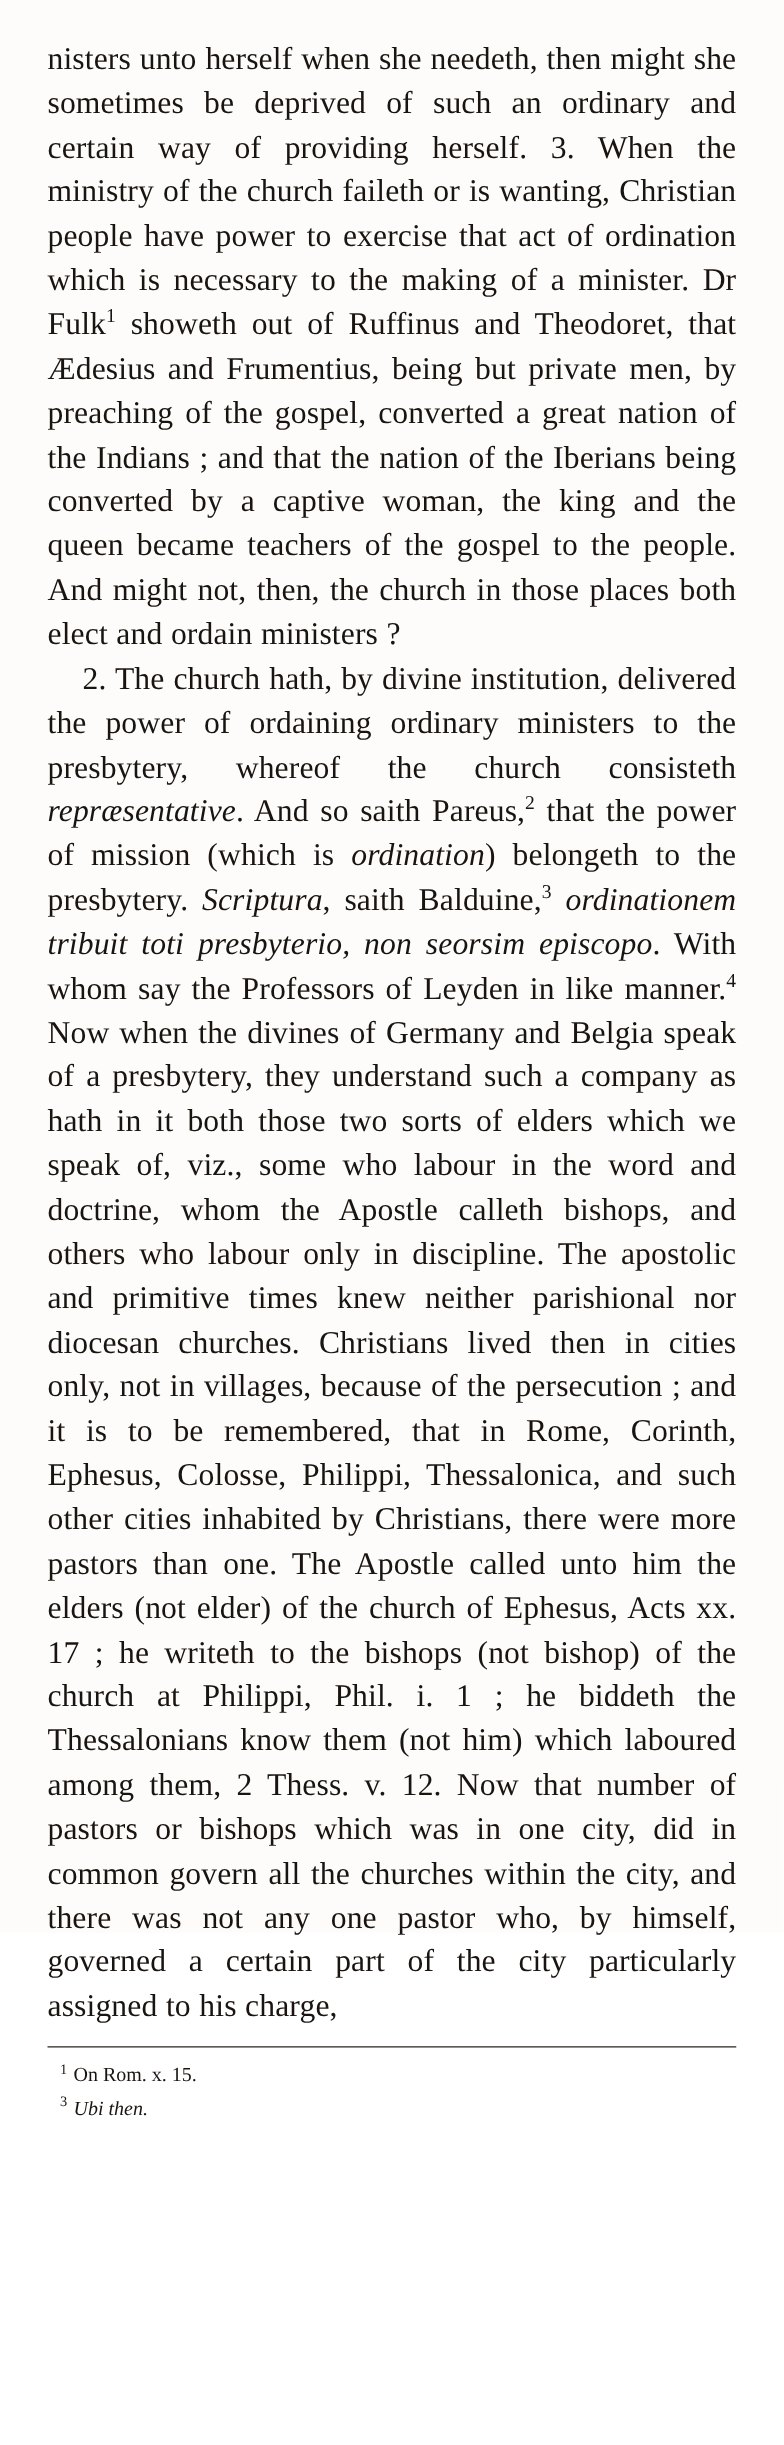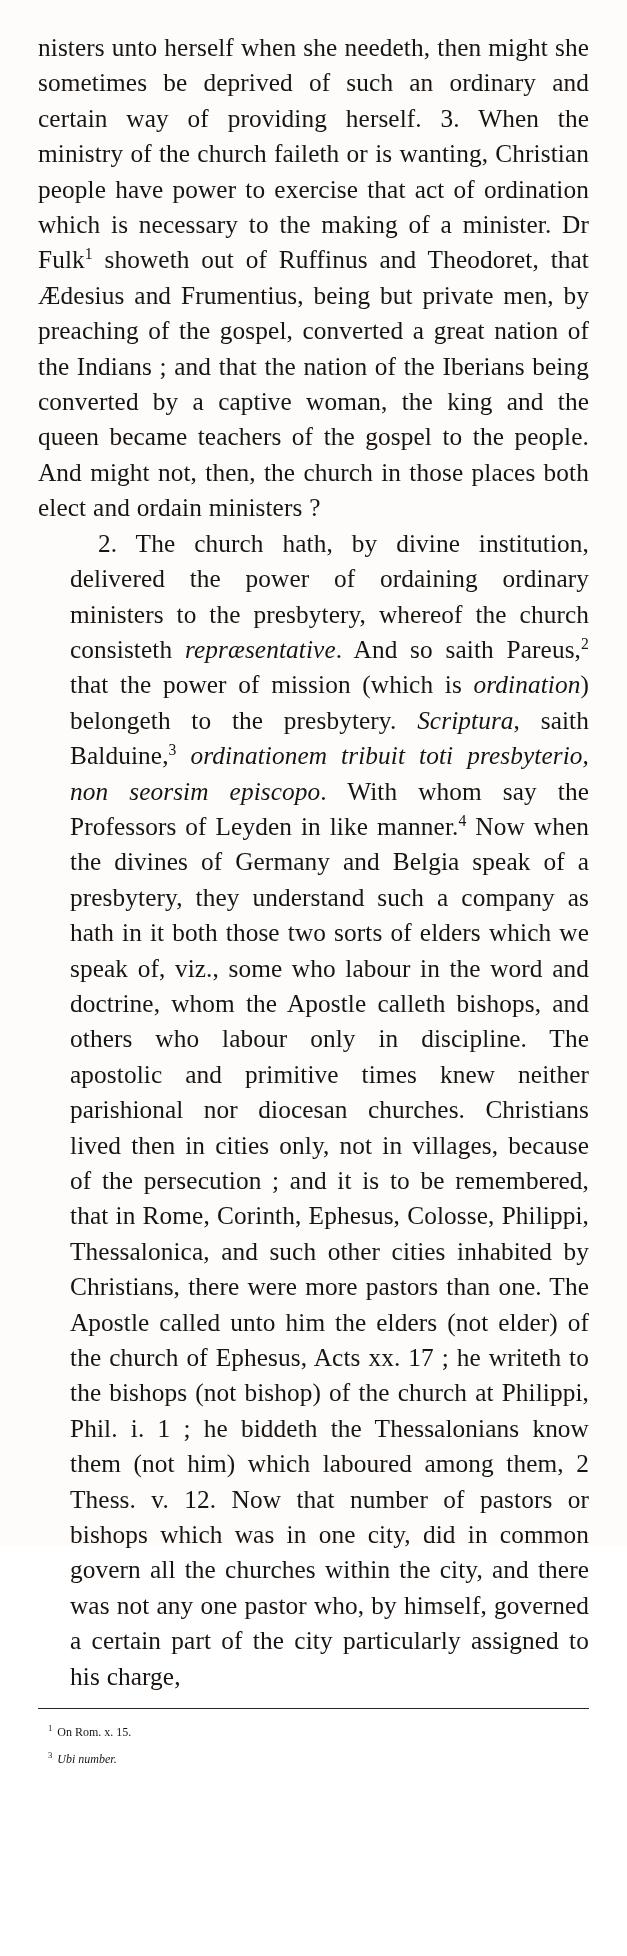--- a/index.html
+++ b/index.html
@@ -31,37 +31,36 @@
     hyphens: manual;
     letter-spacing: 0.1px;
     word-spacing: 0.4px;
   }
   .body-text p {
     margin: 0;
     text-indent: 0;
   }
   .body-text p.indented {
     text-indent: 28px;
-    margin-left: 32px;
   }
   .it { font-style: italic; }
   sup {
     font-size: 0.62em;
     vertical-align: super;
     line-height: 0;
   }
   .footnote-rule {
     border: none;
     border-top: 1.6px solid #2a2420;
     margin: 14px 0 0 0;
     width: 100%;
   }
   .footnotes {
     margin-top: 10px;
-    font-size: 12px;
+    font-size: 16px;
     line-height: 26.5px;
     font-family: "Liberation Serif", serif;
   }
   .footnote {
     margin: 0;
     padding-left: 26px;
     text-indent: -16px;
     white-space: nowrap;
   }
   .footnote .fn-mark {
@@ -79,16 +78,16 @@
 
   <div class="body-text">
     <p class="para-continued">nisters unto herself when she needeth, then might she sometimes be deprived of such an ordinary and certain way of providing herself.  3. When the ministry of the church faileth or is wanting, Christian people have power to exercise that act of ordination which is necessary to the making of a minister.  Dr Fulk<sup>1</sup> showeth out of Ruffinus and Theodoret, that Ædesius and Frumentius, being but private men, by preaching of the gospel, converted a great nation of the Indians ; and that the nation of the Iberians being converted by a captive woman, the king and the queen became teachers of the gospel to the people.  And might not, then, the church in those places both elect and ordain ministers ?</p>
     <p class="indented">2. The church hath, by divine institution, delivered the power of ordaining ordinary ministers to the presbytery, whereof the church consisteth <span class="it">repræsentative</span>.  And so saith Pareus,<sup>2</sup> that the power of mission (which is <span class="it">ordination</span>) belongeth to the presbytery.  <span class="it">Scriptura</span>, saith Balduine,<sup>3</sup> <span class="it">ordinationem tribuit toti presbyterio, non seorsim episcopo</span>.  With whom say the Professors of Leyden in like manner.<sup>4</sup>  Now when the divines of Germany and Belgia speak of a presbytery, they understand such a company as hath in it both those two sorts of elders which we speak of, viz., some who labour in the word and doctrine, whom the Apostle calleth bishops, and others who labour only in discipline.  The apostolic and primitive times knew neither parishional nor diocesan churches.  Christians lived then in cities only, not in villages, because of the persecution ; and it is to be remembered, that in Rome, Corinth, Ephesus, Colosse, Philippi, Thessalonica, and such other cities inhabited by Christians, there were more pastors than one.  The Apostle called unto him the elders (not elder) of the church of Ephesus, Acts <span>xx.</span> 17 ; he writeth to the bishops (not bishop) of the church at Philippi, Phil. i. 1 ; he biddeth the Thessalonians know them (not him) which laboured among them, 2 Thess. v. 12.   Now that number of pastors or bishops which was in one city, did in common govern all the churches within the city, and there was not any one pastor who, by himself, governed a certain part of the city particularly assigned to his charge,</p>
   </div>
 
   <hr class="footnote-rule">
 
   <div class="footnotes">
     <p class="footnote"><span class="fn-mark">1</span>On Rom. x. 15.</p>
-    <p class="footnote"><span class="fn-mark">3</span><span class="fn-it">Ubi number.</span></p>
+    <p class="footnote"><span class="fn-mark">3</span><span class="fn-it">Ubi then.</span></p>
   </div>
 
 </div>
 
 </body></html>

